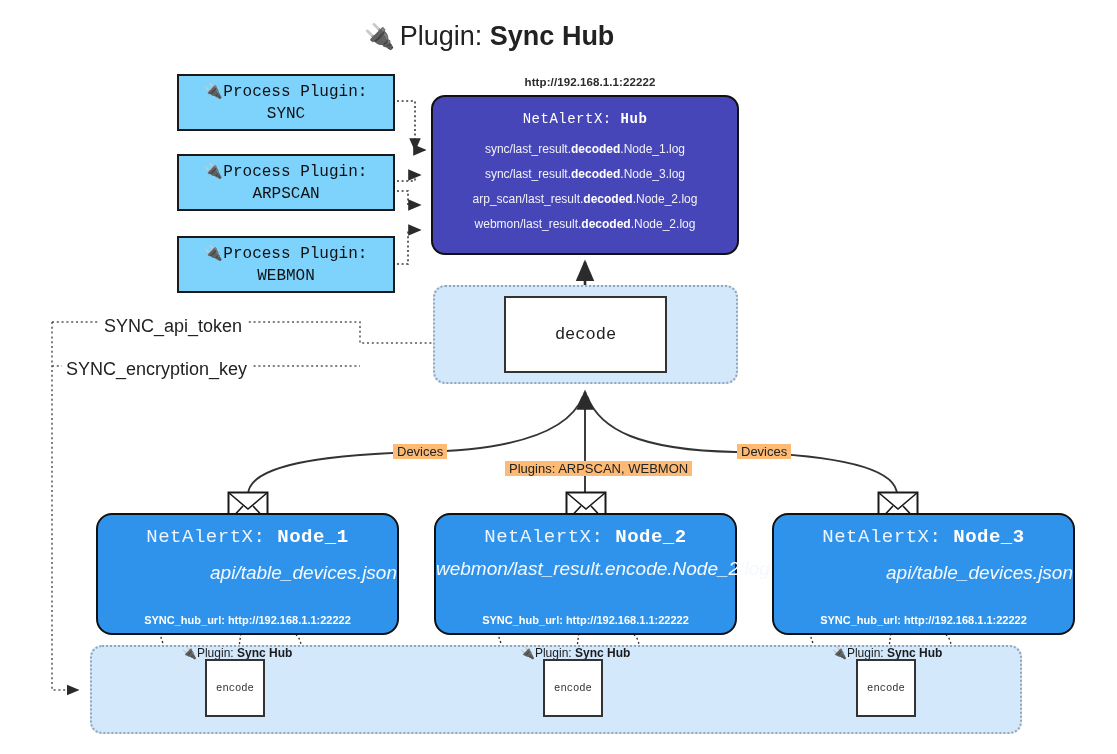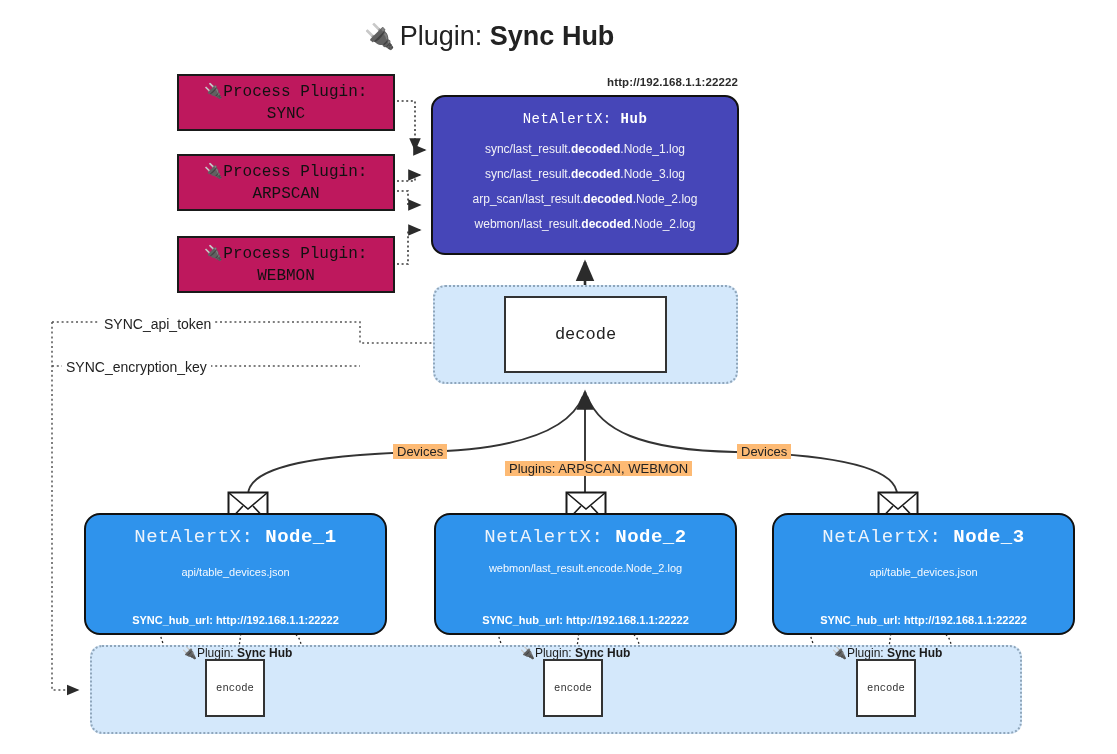--- a/index.html
+++ b/index.html
@@ -8,31 +8,31 @@
   #stage{position:absolute;left:0;top:0;width:1117px;height:754px;}
   #edges{position:absolute;left:0;top:0;width:1117px;height:754px;}
 
   
   .page-title{position:absolute;left:0;top:18px;width:979px;text-align:center;
      font-size:27px;line-height:36px;color:#222;}
   .page-title .plug{font-size:25px;margin-right:4px;}
   .page-title b{font-weight:bold;}
 
   
-  .proc-box{position:absolute;width:218px;height:57px;background:#be185d;
+  .proc-box{position:absolute;width:218px;height:57px;background:#7dd3fc;
      border:2px solid #1a1a1a;box-sizing:border-box;
      font-family:"Liberation Mono","DejaVu Sans Mono",monospace;
      font-size:16px;line-height:22px;color:#111;
      display:flex;flex-direction:column;align-items:center;justify-content:center;}
   .proc-box .l1{white-space:nowrap;}
   .proc-box .l2{white-space:nowrap;}
   .proc-box .plug{font-family:"DejaVu Sans",sans-serif;font-size:15px;}
 
   
-  .hub-url{position:absolute;left:418px;top:76px;width:320px;text-align:right;
+  .hub-url{position:absolute;left:430px;top:76px;width:320px;text-align:center;
      font-size:11.5px;font-weight:bold;color:#2b2b2b;letter-spacing:.1px;}
   .hub{position:absolute;left:431px;top:95px;width:308px;height:160px;
      background:#4646b8;border:2.5px solid #111;border-radius:14px;box-sizing:border-box;
      color:#ffffff;}
   .hub-title{margin-top:14px;text-align:center;
      font-family:"Liberation Mono","DejaVu Sans Mono",monospace;
      font-size:14px;letter-spacing:.5px;}
   .hub-title b{font-weight:bold;}
   .hub-lines{margin-top:10px;padding:0 6px;}
   .hub-line{font-size:12px;line-height:25px;text-align:center;white-space:nowrap;color:#f2f2f7;}
@@ -40,36 +40,36 @@
 
   
   .decode-grp{position:absolute;left:433px;top:285px;width:305px;height:99px;
      background:#d4e8fb;border:2px dotted #8fa6bb;border-radius:12px;box-sizing:border-box;}
   .decode-box{position:absolute;left:504px;top:296px;width:163px;height:77px;
      background:#ffffff;border:2.5px solid #333;box-sizing:border-box;
      display:flex;align-items:center;justify-content:center;
      font-family:"Liberation Mono","DejaVu Sans Mono",monospace;font-size:17px;color:#222;}
 
   
-  .keylbl{position:absolute;font-size:14px;color:#222;background:#ffffff;
+  .keylbl{position:absolute;font-size:18px;color:#222;background:#ffffff;
      padding:0 4px;white-space:nowrap;}
 
   
   .edgelbl{position:absolute;font-size:13px;color:#222;background:#fdba74;
      padding:0 4px;white-space:nowrap;}
 
   
   .node{position:absolute;width:303px;height:122px;background:#2f93ec;
      border:2.5px solid #111;border-radius:16px;box-sizing:border-box;color:#ffffff;}
   .node-title{margin-top:11px;text-align:center;
      font-family:"Liberation Mono","DejaVu Sans Mono",monospace;
      font-size:19px;letter-spacing:.5px;color:#eef4fb;}
   .node-title b{font-weight:bold;color:#ffffff;}
   .node-lines{margin-top:8px;}
-  .node-line{font-size:11px;line-height:25px;text-align:center;white-space:nowrap;color:#f4f9fe;}
+  .node-line{font-size:19px;line-height:25px;text-align:right;white-space:nowrap;color:#f4f9fe;font-style:italic;}
   .node-foot{position:absolute;left:0;bottom:7px;width:100%;text-align:center;
      font-size:11px;font-weight:bold;color:#ffffff;white-space:nowrap;}
 
   
   .band{position:absolute;left:90px;top:645px;width:932px;height:89px;
      background:#d4e8fb;border:2px dotted #8fa6bb;border-radius:12px;box-sizing:border-box;}
   .enc-box{position:absolute;width:60px;height:58px;background:#ffffff;
      border:2px solid #333;box-sizing:border-box;display:flex;align-items:center;justify-content:center;
      font-family:"Liberation Mono","DejaVu Sans Mono",monospace;font-size:10.5px;color:#333;}
   .enc-lbl{position:absolute;font-size:12px;color:#1b1b1b;white-space:nowrap;}
@@ -190,21 +190,21 @@
     <rect x="1.5" y="1.5" width="39" height="29" fill="#fff" stroke="#1a1a1a" stroke-width="2"></rect>
     <path d="M1.5,1.5 L21,18 L40.5,1.5" fill="none" stroke="#1a1a1a" stroke-width="1.6"></path>
     <path d="M1.5,30.5 L16,15 M40.5,30.5 L26,15" fill="none" stroke="#1a1a1a" stroke-width="1.6"></path>
   </svg>
   <svg class="env" style="left:877px;top:491px;" viewBox="0 0 42 32">
     <rect x="1.5" y="1.5" width="39" height="29" fill="#fff" stroke="#1a1a1a" stroke-width="2"></rect>
     <path d="M1.5,1.5 L21,18 L40.5,1.5" fill="none" stroke="#1a1a1a" stroke-width="1.6"></path>
     <path d="M1.5,30.5 L16,15 M40.5,30.5 L26,15" fill="none" stroke="#1a1a1a" stroke-width="1.6"></path>
   </svg>
 
-  <div class="node" style="left:84px;top:513px;">
+  <div class="node" style="left:96px;top:513px;">
     <div class="node-title">
       <span>NetAlertX:</span>
       <b>Node_1</b>
     </div>
     <div class="node-lines">
       <div class="node-line" style="margin-top:12px;">api/table_devices.json</div>
     </div>
     <div class="node-foot">SYNC_hub_url: http://192.168.1.1:22222</div>
   </div>
 

